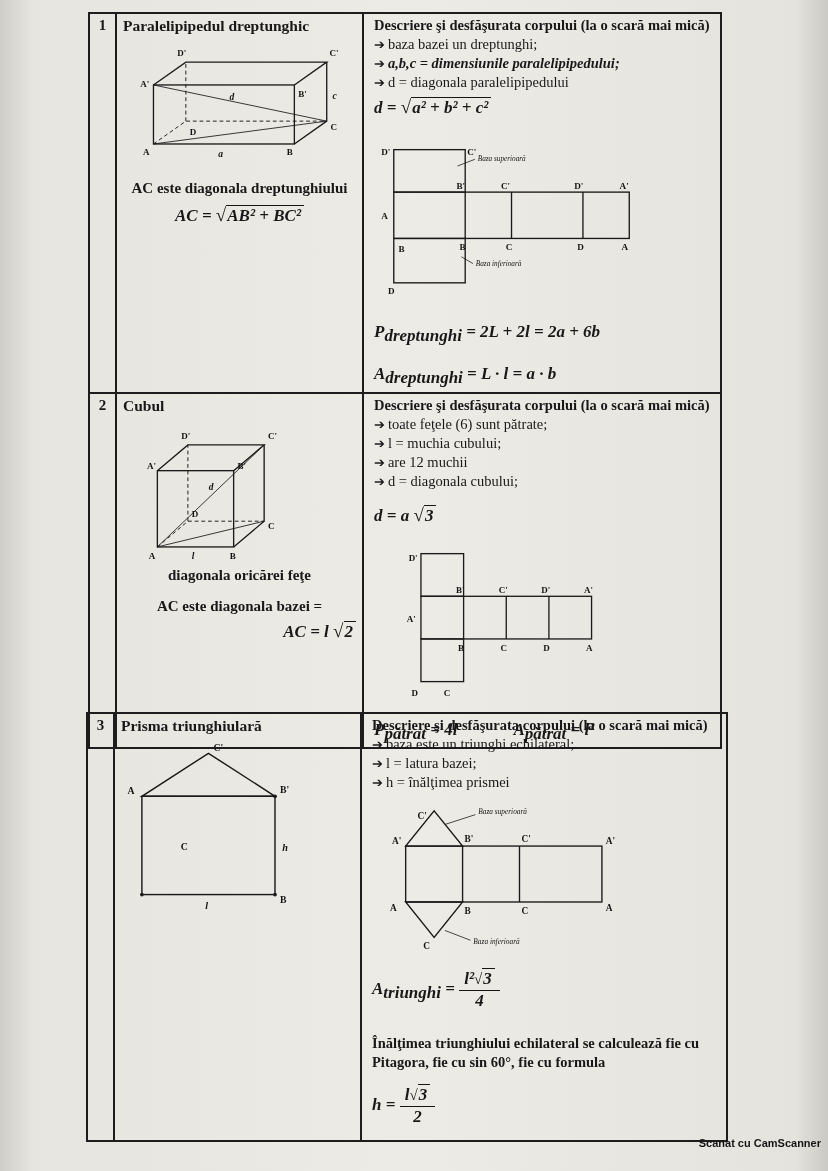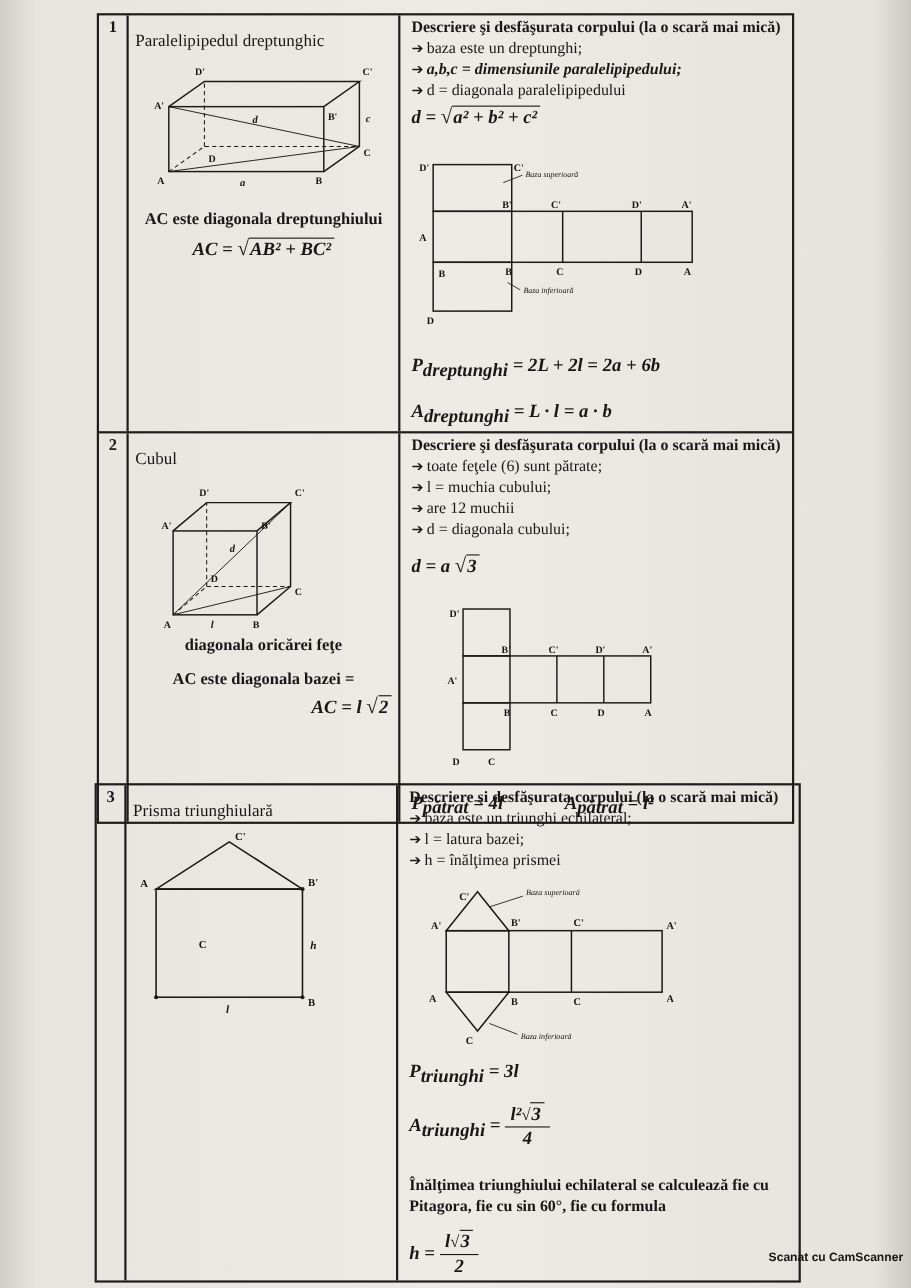--- a/index.html
+++ b/index.html
@@ -16,21 +16,21 @@
   }
   .tblock { position: absolute; border: 2.5px solid #1d1d1d; }
   .trow { display: flex; align-items: stretch; }
   .trow + .trow { border-top: 2.5px solid #1d1d1d; }
   .num {
     width: 27px; flex: 0 0 27px; border-right: 2.5px solid #1d1d1d;
     text-align: center; font-weight: bold; font-size: 15px; padding-top: 3px;
   }
   .leftcol { width: 247px; flex: 0 0 247px; border-right: 2.5px solid #1d1d1d; padding: 3px 6px; }
   .rightcol { flex: 1; padding: 3px 8px 3px 10px; }
-  .title { font-weight: normal; font-size: 15.5px; margin-top: 12px; }
+  .title { font-weight: bold; font-size: 15.5px; }
   .figwrap { text-align: center; }
   .caption { text-align: center; font-weight: bold; font-size: 15px; line-height: 1.25; }
   .desc-header { font-weight: bold; font-size: 14.5px; }
   .bullet { font-size: 14.5px; margin-top: 2px; display: flex; align-items: baseline; }
   .barrow { font-size: 13px; margin-right: 3px; flex: 0 0 auto; }
   .bullet.it .btext { font-style: italic; font-weight: bold; }
   .formula { font-weight: bold; font-style: italic; font-size: 17px; }
   .center { text-align: center; }
   .rad { border-top: 1.7px solid #161616; padding: 0 3px 0 1px; }
   .rsign { font-style: normal; font-size: 19px; }
@@ -99,21 +99,21 @@
         <div class="formula center" style="margin-top:6px;">
           <span>AC =</span>
           <span class="rsign">√</span><span class="rad">AB² + BC²</span>
         </div>
       </div>
 
       <div class="rightcol">
         <div class="desc-header">Descriere şi desfăşurata corpului (la o scară mai mică)</div>
         <div class="bullet">
           <span class="barrow">➔</span>
-            <span class="btext">baza este un dreptunghi;</span>
+            <span class="btext">baza bazei un dreptunghi;</span>
         </div>
         <div class="bullet it">
           <span class="barrow">➔</span>
             <span class="btext">a,b,c = dimensiunile paralelipipedului;</span>
         </div>
         <div class="bullet">
           <span class="barrow">➔</span>
             <span class="btext">d = diagonala paralelipipedului</span>
         </div>
         <div class="formula" style="margin-top:5px;">
@@ -345,24 +345,20 @@
               <text x="236" y="48">A'</text>
               <text x="16" y="116">A</text>
               <text x="92" y="119">B</text>
               <text x="150" y="119">C</text>
               <text x="236" y="116">A</text>
               <text x="50" y="155">C</text>
             </g>
           </svg>
         </div>
 
-        <div class="formula" style="margin-top:10px;">
-          <span>P</span><sub class="fsub">triunghi</sub>
-          <span>= 3l</span>
-        </div>
 
         <div class="formula" style="margin-top:16px;">
           <span>A</span><sub class="fsub">triunghi</sub>
           <span>=</span>
           <span class="frac">
             <span class="fnum"><span>l²</span><span class="rsign sm">√</span><span class="rad">3</span></span>
             <span class="fden">4</span>
           </span>
         </div>
 

